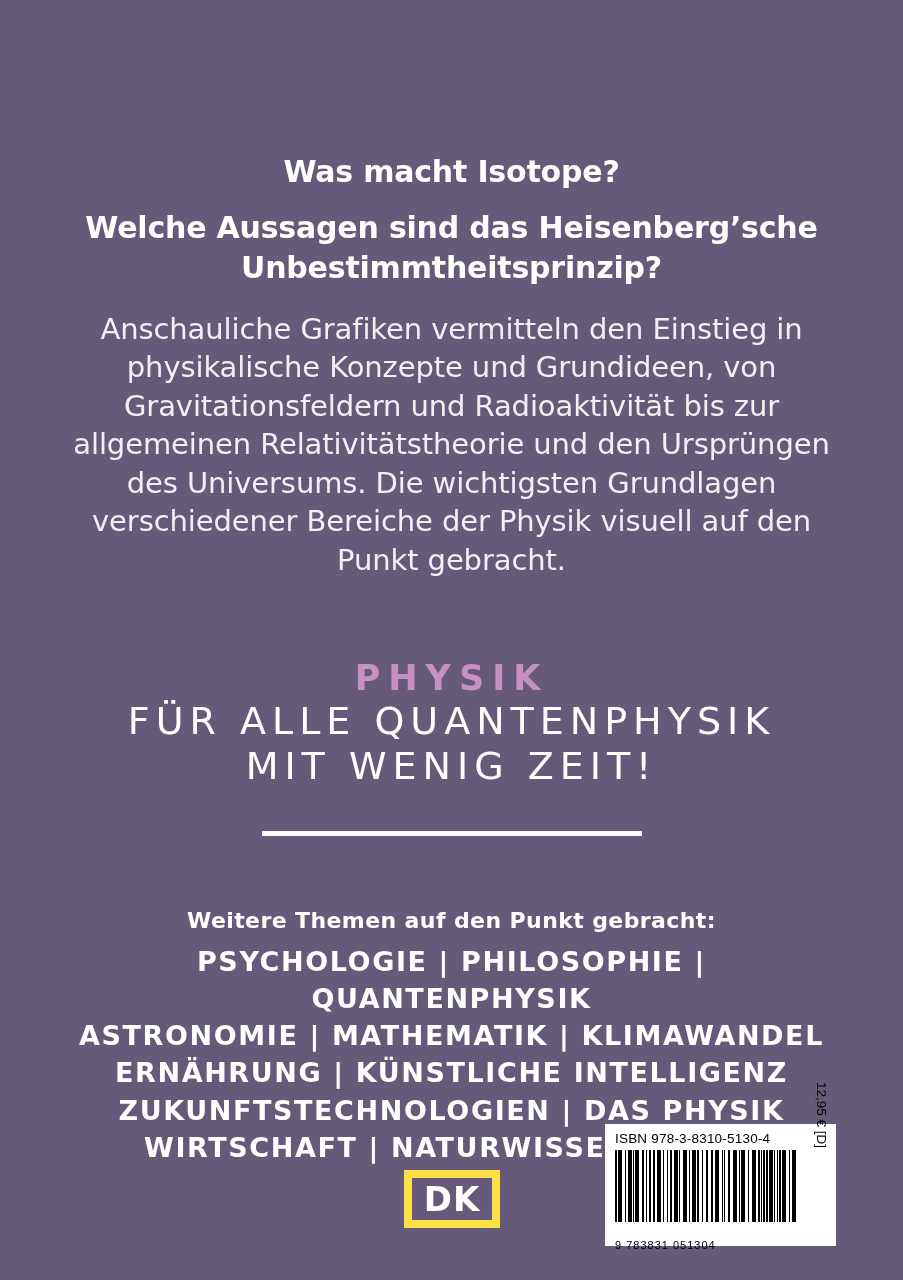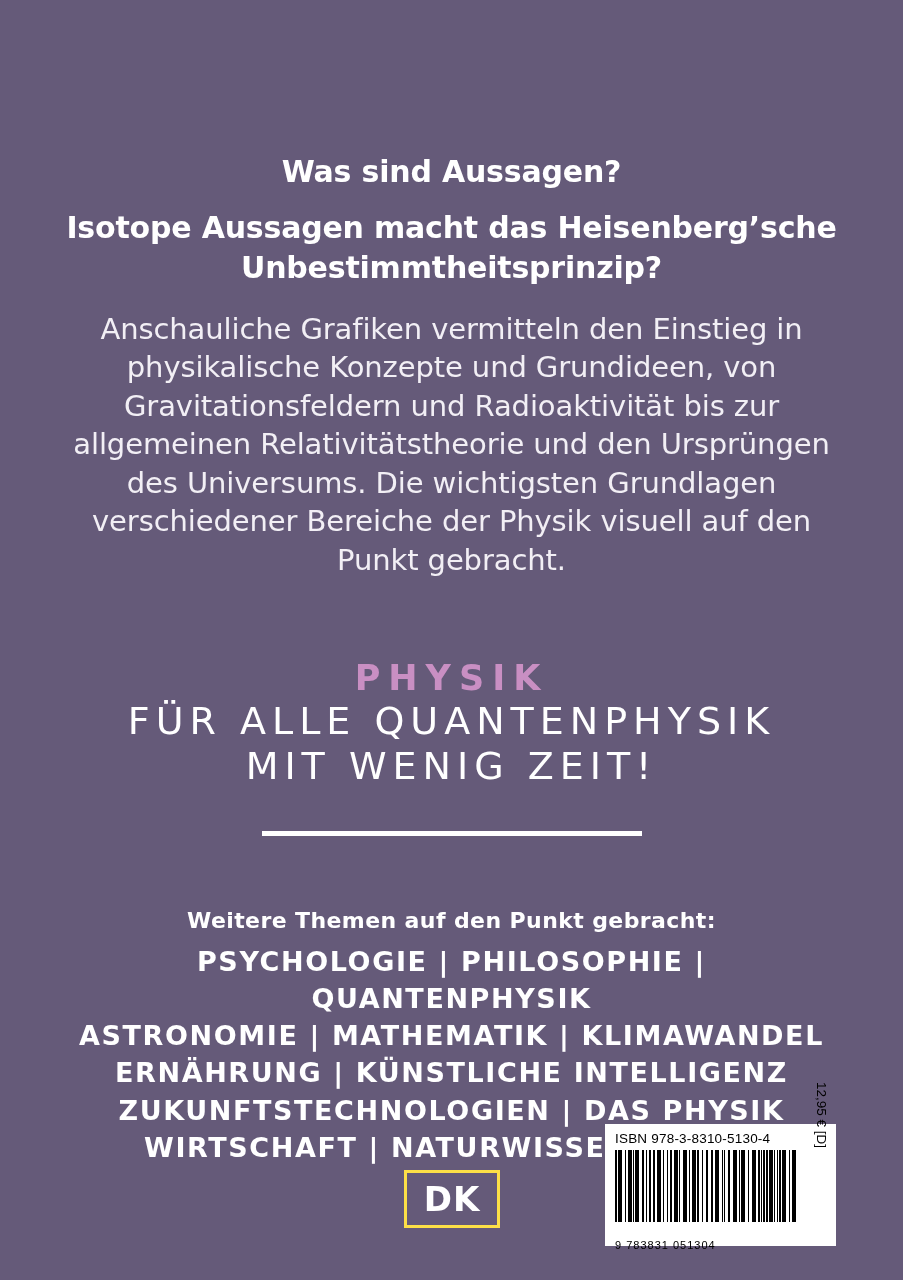--- a/index.html
+++ b/index.html
@@ -115,21 +115,21 @@
     bottom: 0;
     height: 210px;
   }
 
   .dk-logo {
     position: absolute;
     left: 404px;
     bottom: 52px;
     width: 96px;
     height: 58px;
-    border: 3px solid #fde047;
+    border: 8px solid #fde047;
     box-sizing: border-box;
     display: flex;
     align-items: center;
     justify-content: center;
   }
   .dk-logo span {
     font-size: 34px;
     font-weight: bold;
     letter-spacing: 1px;
     color: #ffffff;
@@ -186,22 +186,22 @@
   }
 </style>
 </head>
 <body>
 
 <div class="page">
 
   <div class="content">
 
     <div class="q-block">
-      <div class="question">Was sind Aussagen?</div>
-      <div class="question second">Isotope Aussagen macht das Heisenberg’sche Unbestimmtheitsprinzip?</div>
+      <div class="question">Was macht Isotope?</div>
+      <div class="question second">Welche Aussagen sind das Heisenberg’sche Unbestimmtheitsprinzip?</div>
     </div>
 
     <div class="body-copy">Anschauliche Grafiken vermitteln den Einstieg in physikalische Konzepte und Grundideen, von Gravitationsfeldern und Radioaktivität bis zur allgemeinen Relativitätstheorie und den Ursprüngen des Universums. Die wichtigsten Grundlagen verschiedener Bereiche der Physik visuell auf den Punkt gebracht.</div>
 
     <div class="slogan">
       <span class="slogan-lead">PHYSIK</span>
       <span class="slogan-line">FÜR ALLE QUANTENPHYSIK</span>
       <span class="slogan-line">MIT WENIG ZEIT!</span>
     </div>
 

